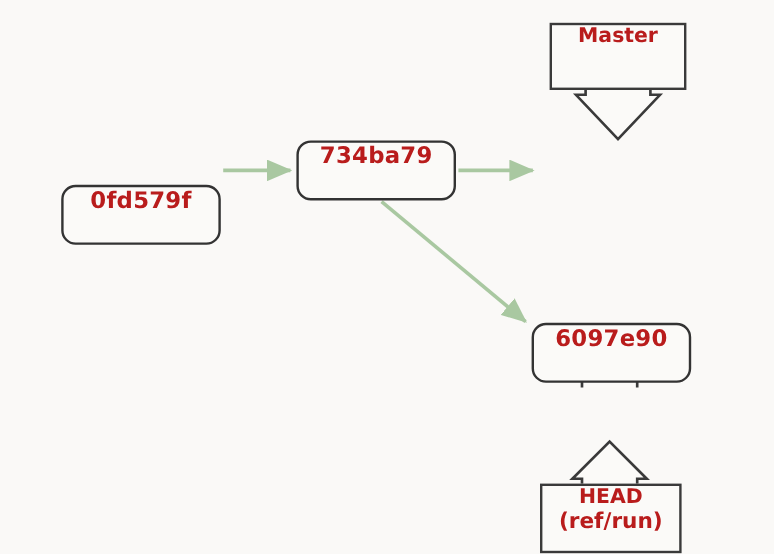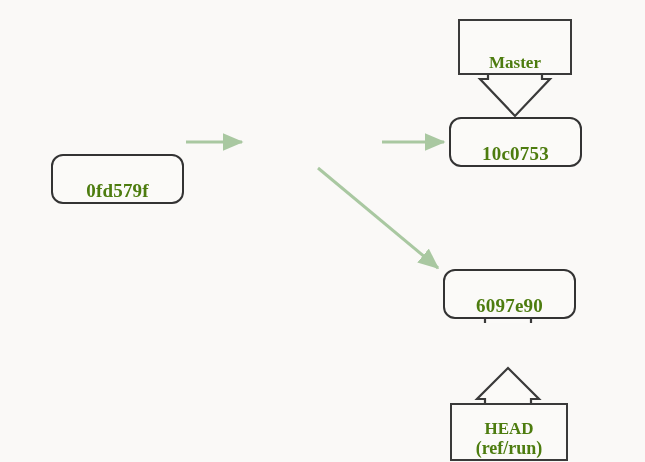--- a/index.html
+++ b/index.html
@@ -24,26 +24,25 @@
     top: 0;
     width: 645px;
     height: 462px;
   }
   .node {
     position: absolute;
     box-sizing: border-box;
     display: flex;
     flex-direction: column;
     align-items: center;
-    justify-content: flex-end;
+    justify-content: flex-start;
     background: #fbfaf8;
     border: 2.5px solid #333333;
-    color: #4d7c0f;
+    color: #b91c1c;
     z-index: 2;
-    font-family: Liberation Serif, serif;
   }
   .node.commit {
     border-radius: 12px;
     font-weight: bold;
     font-size: 19px;
     letter-spacing: 0.2px;
   }
   .node.ref {
     border-radius: 0;
     font-weight: bold;
@@ -105,24 +104,24 @@
   </svg>
 
   <svg class="pointer" id="ptr-head" viewBox="0 0 62 40" xmlns="http://www.w3.org/2000/svg">
     <path d="M8,40 L8,31 L0,31 L31,0 L62,31 L54,31 L54,40" fill="#fbfaf8" stroke="#3a3a3a" stroke-width="2.2" stroke-linejoin="miter"></path>
   </svg>
 
   <div class="node commit" id="node-0fd579f">
     <span>0fd579f</span>
   </div>
 
+  <div class="node commit" id="node-734ba79">
+    <span>734ba79</span>
+  </div>
 
-  <div class="node commit" id="node-10c0753">
-    <span>10c0753</span>
-  </div>
 
   <div class="node commit" id="node-6097e90">
     <span>6097e90</span>
   </div>
 
   <div class="node ref" id="node-master">
     <span class="ref-main">Master</span>
   </div>
 
 

